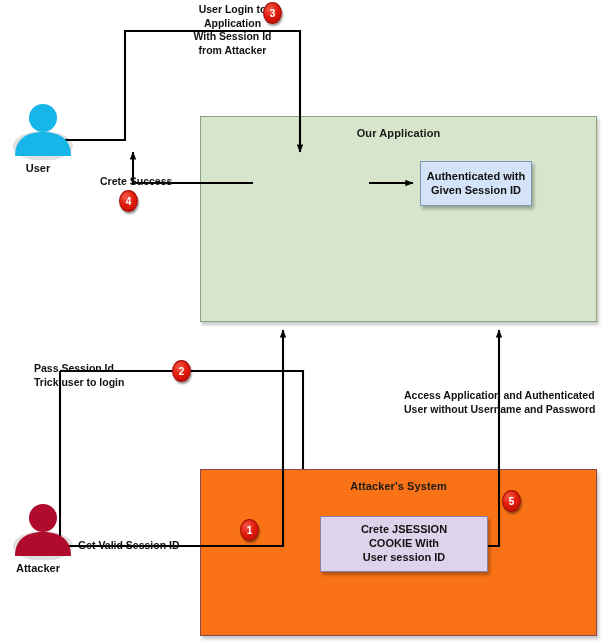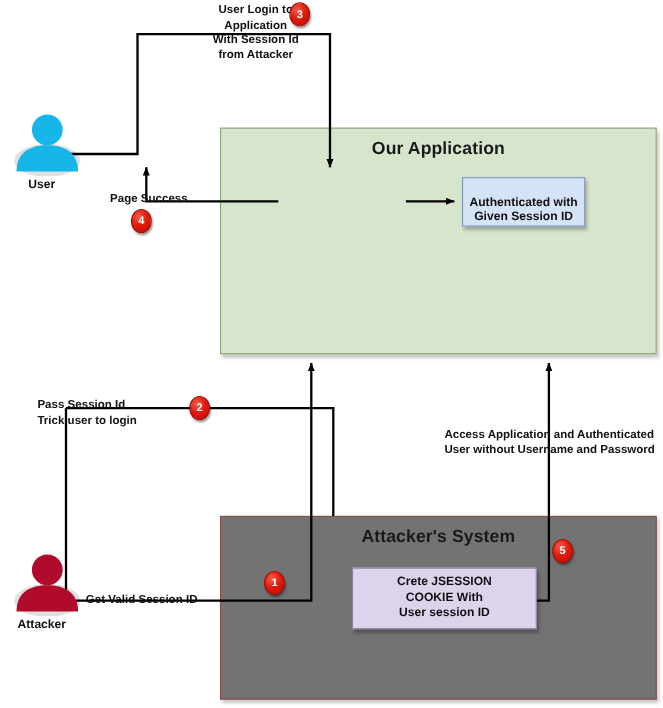--- a/index.html
+++ b/index.html
@@ -3,36 +3,36 @@
 <meta charset="utf-8">
 <style>
   html,body{margin:0;padding:0;background:#ffffff;}
   body{width:603px;height:644px;font-family:"Liberation Sans",sans-serif;}
   #stage{position:relative;width:603px;height:644px;overflow:hidden;background:#fff;}
   svg#wires{position:absolute;left:0;top:0;width:603px;height:644px;}
 
   .zone{position:absolute;box-sizing:border-box;}
   .zone .zone-title{
     position:absolute;left:0;right:0;top:10px;text-align:center;
-    font-size:16px;font-weight:bold;color:#1a1a1a;letter-spacing:.1px;
+    font-size:11px;font-weight:bold;color:#1a1a1a;letter-spacing:.1px;
   }
   #zone-app{left:200px;top:116px;width:397px;height:206px;
     background:#d7e5cc;border:1px solid #8ba37c;
     box-shadow:2px 3px 3px rgba(0,0,0,.22);}
   #zone-attacker{left:200px;top:469px;width:397px;height:167px;
-    background:#737373;border:1px solid #8a4a4a;
+    background:#f97316;border:1px solid #8a4a4a;
     box-shadow:2px 3px 3px rgba(0,0,0,.22);}
 
   .node{position:absolute;box-sizing:border-box;display:flex;align-items:center;
     justify-content:center;text-align:center;font-size:11px;font-weight:bold;
     color:#111;line-height:1.25;box-shadow:2px 3px 3px rgba(0,0,0,.28);}
   .node.blue{background:#d4e3f7;border:1px solid #7f96b5;}
   .node.lav{background:#ddd4ec;border:1px solid #8d7fa6;}
   #node-login{left:255px;top:159px;width:112px;height:50px;}
-  #node-auth{left:420px;top:161px;width:112px;height:45px;padding:0 3px;align-items:flex-end;}
+  #node-auth{left:420px;top:161px;width:112px;height:45px;padding:0 3px;}
   #node-cookie{left:320px;top:516px;width:168px;height:56px;}
 
   .actor{position:absolute;}
   .actor .name{position:absolute;left:0;width:72px;text-align:center;
     font-size:11px;font-weight:bold;color:#111;}
   #actor-user{left:8px;top:100px;}
   #actor-user .name{top:62px;left:-6px;}
   #actor-attacker{left:8px;top:500px;}
   #actor-attacker .name{top:62px;left:-6px;}
 
@@ -110,21 +110,21 @@
         <path d="M5,54 C5,36 18,30 33,30 C48,30 61,36 61,54 Z" fill="#b00a2d"></path>
       </g>
     </svg>
     <div class="name">Attacker</div>
   </div>
 
   <div class="label ctr" style="left:160px;top:3px;width:145px;">User Login to
 Application
 With Session Id
 from Attacker</div>
-  <div class="label" style="left:100px;top:175px;">Page Success</div>
+  <div class="label" style="left:100px;top:175px;">Crete Success</div>
   <div class="label" style="left:34px;top:362px;">Pass Session Id
 Trick user to login</div>
   <div class="label" style="left:78px;top:539px;">Get Valid Session ID</div>
   <div class="label" style="left:404px;top:389px;">Access Application and Authenticated
 User without Username and Password</div>
 
   <div class="badge" style="left:263px;top:2px;">3</div>
   <div class="badge" style="left:119px;top:190px;">4</div>
   <div class="badge" style="left:172px;top:360px;">2</div>
   <div class="badge" style="left:240px;top:519px;">1</div>

